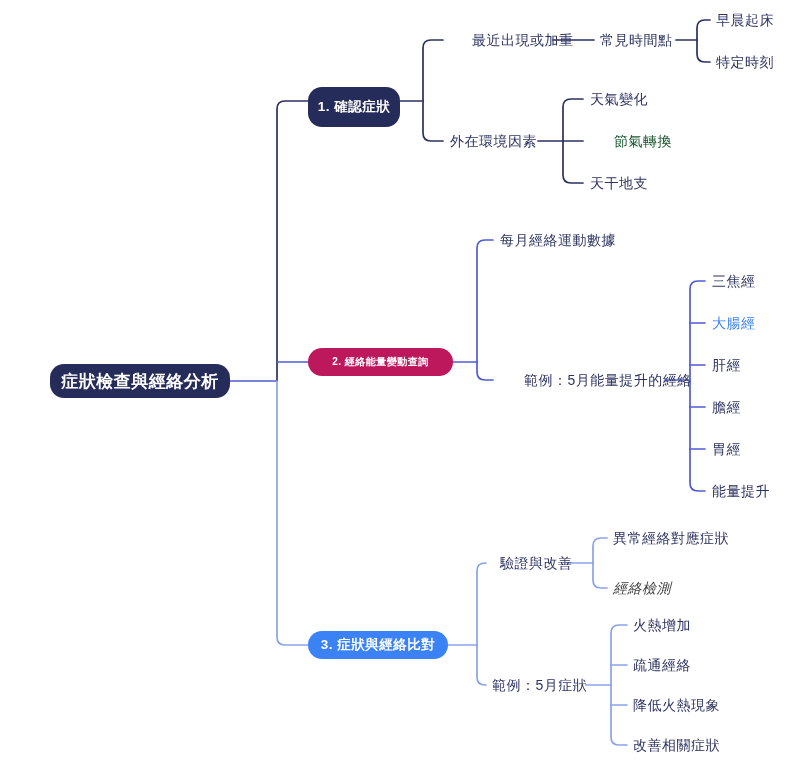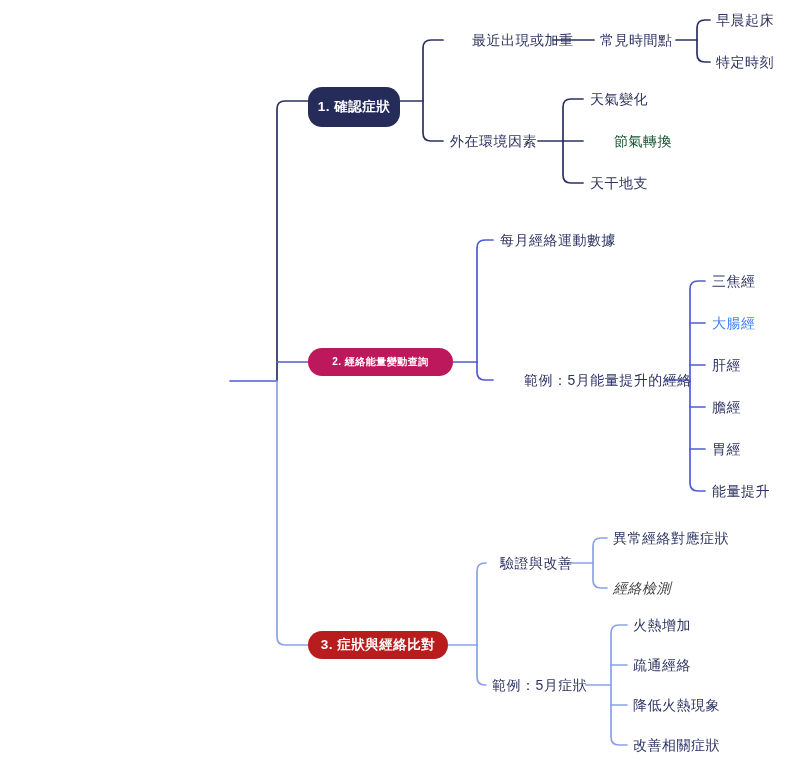--- a/index.html
+++ b/index.html
@@ -46,23 +46,24 @@
       <path d="M 448 645 L 477 645" stroke="#8ba2e9" stroke-width="1.7" stroke-linecap="round" fill="none"></path>
       <path d="M 486 563 L 485 563 Q 477 563 477 571 L 477 677 Q 477 685 485 685 L 486 685" stroke="#8ba2e9" stroke-width="1.7" stroke-linecap="round" fill="none"></path>
       <path d="M 567 563 L 593 563" stroke="#8ba2e9" stroke-width="1.7" stroke-linecap="round" fill="none"></path>
       <path d="M 607 538 L 601 538 Q 593 538 593 546 L 593 580 Q 593 588 601 588 L 607 588" stroke="#8ba2e9" stroke-width="1.7" stroke-linecap="round" fill="none"></path>
       <path d="M 586 685 L 611 685" stroke="#8ba2e9" stroke-width="1.7" stroke-linecap="round" fill="none"></path>
       <path d="M 627 625 L 619 625 Q 611 625 611 633 L 611 737 Q 611 745 619 745 L 627 745" stroke="#8ba2e9" stroke-width="1.7" stroke-linecap="round" fill="none"></path>
       <path d="M 611 665 L 627 665" stroke="#8ba2e9" stroke-width="1.7" stroke-linecap="round" fill="none"></path>
       <path d="M 611 705 L 627 705" stroke="#8ba2e9" stroke-width="1.7" stroke-linecap="round" fill="none"></path>
     </svg>
 
+<div class="node box box-dark" style="left: 50px; top: 364px; width: 180px; height: 34px; font-size: 17px; background: rgb(38, 44, 89); color: rgb(255, 255, 255);">症狀檢查與經絡分析</div>
     <div class="node box box-dark" style="left: 308px; top: 87px; width: 92px; height: 40px; font-size: 13.5px; background: rgb(38, 44, 89); color: rgb(255, 255, 255);">1. 確認症狀</div>
     <div class="node box box-indigo" style="left: 308px; top: 348px; width: 145px; height: 28px; font-size: 10px; background: #be185d; color: rgb(255, 255, 255);">2. 經絡能量變動查詢</div>
-    <div class="node box box-light" style="left: 308px; top: 631px; width: 140px; height: 28px; font-size: 13.5px; background: #b91c1c; color: rgb(255, 255, 255);">3. 症狀與經絡比對</div>
+    <div class="node box box-light" style="left: 308px; top: 631px; width: 140px; height: 28px; font-size: 13.5px; background: #3b82f6; color: rgb(255, 255, 255);">3. 症狀與經絡比對</div>
     <div class="node text-node" style="left: 450px; top: 30px; color: rgb(46, 52, 98); margin-left: 22px;">最近出現或加重</div>
     <div class="node text-node" style="left: 600px; top: 30px; color: rgb(46, 52, 98);">常見時間點</div>
     <div class="node text-node" style="left: 716px; top: 10px; color: rgb(46, 52, 98);">早晨起床</div>
     <div class="node text-node" style="left: 716px; top: 52px; color: rgb(46, 52, 98);">特定時刻</div>
     <div class="node text-node" style="left: 450px; top: 131px; color: rgb(46, 52, 98);">外在環境因素</div>
     <div class="node text-node" style="left: 590px; top: 89px; color: rgb(46, 52, 98);">天氣變化</div>
     <div class="node text-node" style="left: 590px; top: 131px; color: #14532d; margin-left: 24px;">節氣轉換</div>
     <div class="node text-node" style="left: 590px; top: 173px; color: rgb(46, 52, 98);">天干地支</div>
     <div class="node text-node" style="left: 500px; top: 230px; color: rgb(46, 52, 98);">每月經絡運動數據</div>
     <div class="node text-node" style="left: 500px; top: 370px; color: rgb(46, 52, 98); margin-left: 24px;">範例：5月能量提升的經絡</div>

